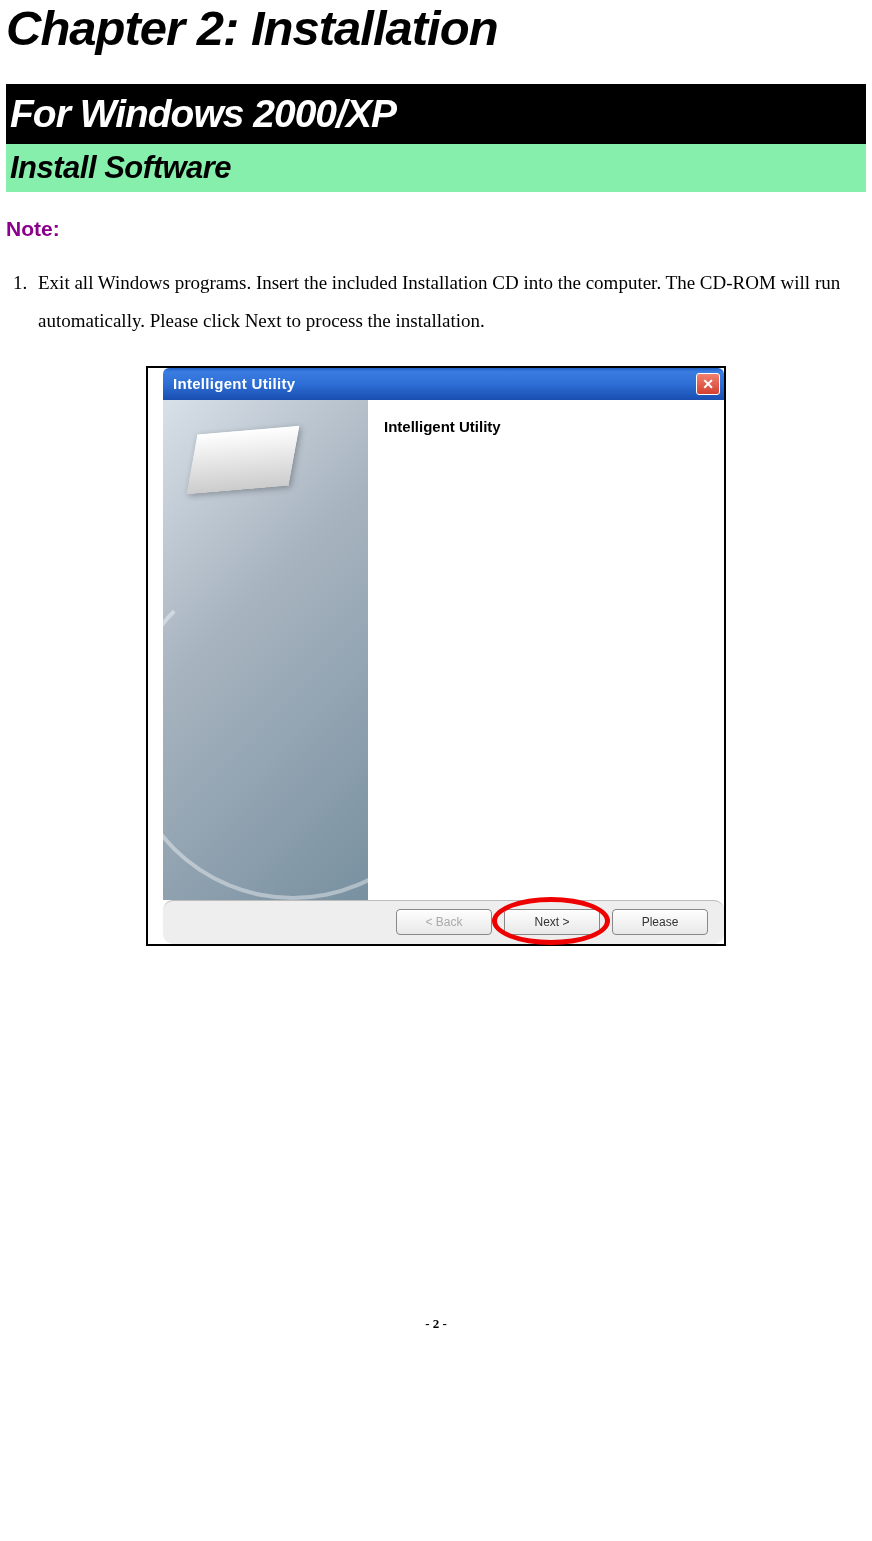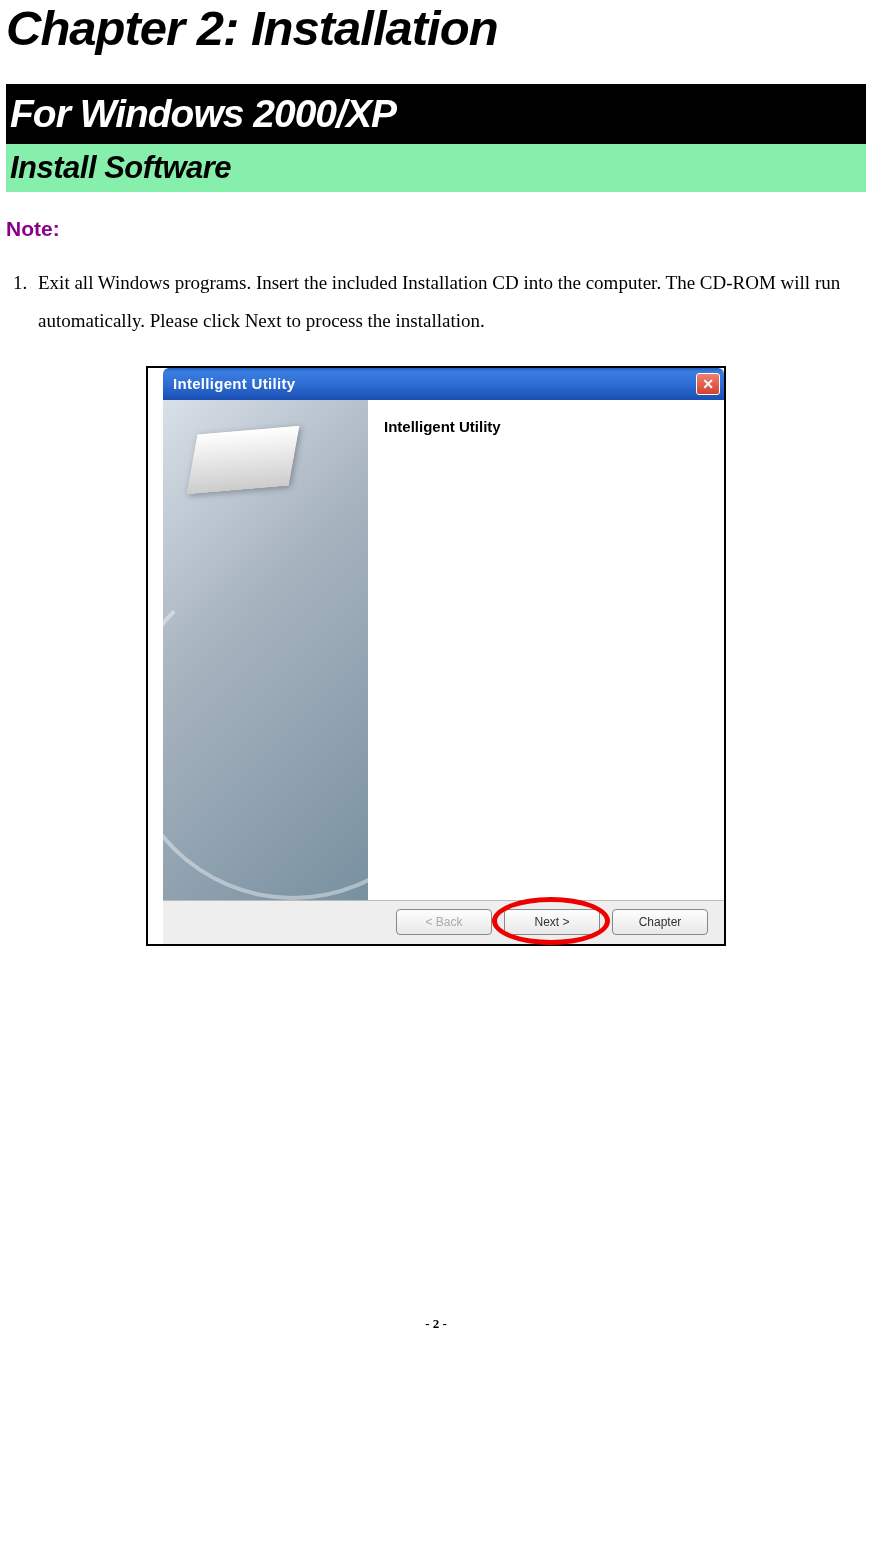--- a/index.html
+++ b/index.html
@@ -150,20 +150,21 @@
     }
     .xp-button-bar {
       background: #eee;
       height: 44px;
       display: flex;
       align-items: center;
       justify-content: flex-end;
       gap: 12px;
       padding-right: 16px;
       border-top: 1px solid #bbb;
+      border-radius: 10px;
     }
     .xp-button {
       width: 96px;
       height: 26px;
       background: linear-gradient(to bottom, #fefefe, #e8e8e8);
       border: 1px solid #888;
       border-radius: 4px;
       font-family: Tahoma, sans-serif;
       font-size: 12px;
       color: #333;
@@ -230,17 +231,17 @@
     <div class="xp-content">
       <div class="xp-content-title">Intelligent Utility</div>
     </div>
   </div>
   <div class="xp-button-bar">
     <div class="xp-button disabled">&lt; Back</div>
     <div class="next-highlight">
       <div class="xp-button">Next &gt;</div>
       <div class="red-circle"></div>
     </div>
-    <div class="xp-button">Chapter</div>
+    <div class="xp-button">Please</div>
   </div>
 </div>
 
 <div class="page-footer">- 2 -</div>
 
 </body></html>

